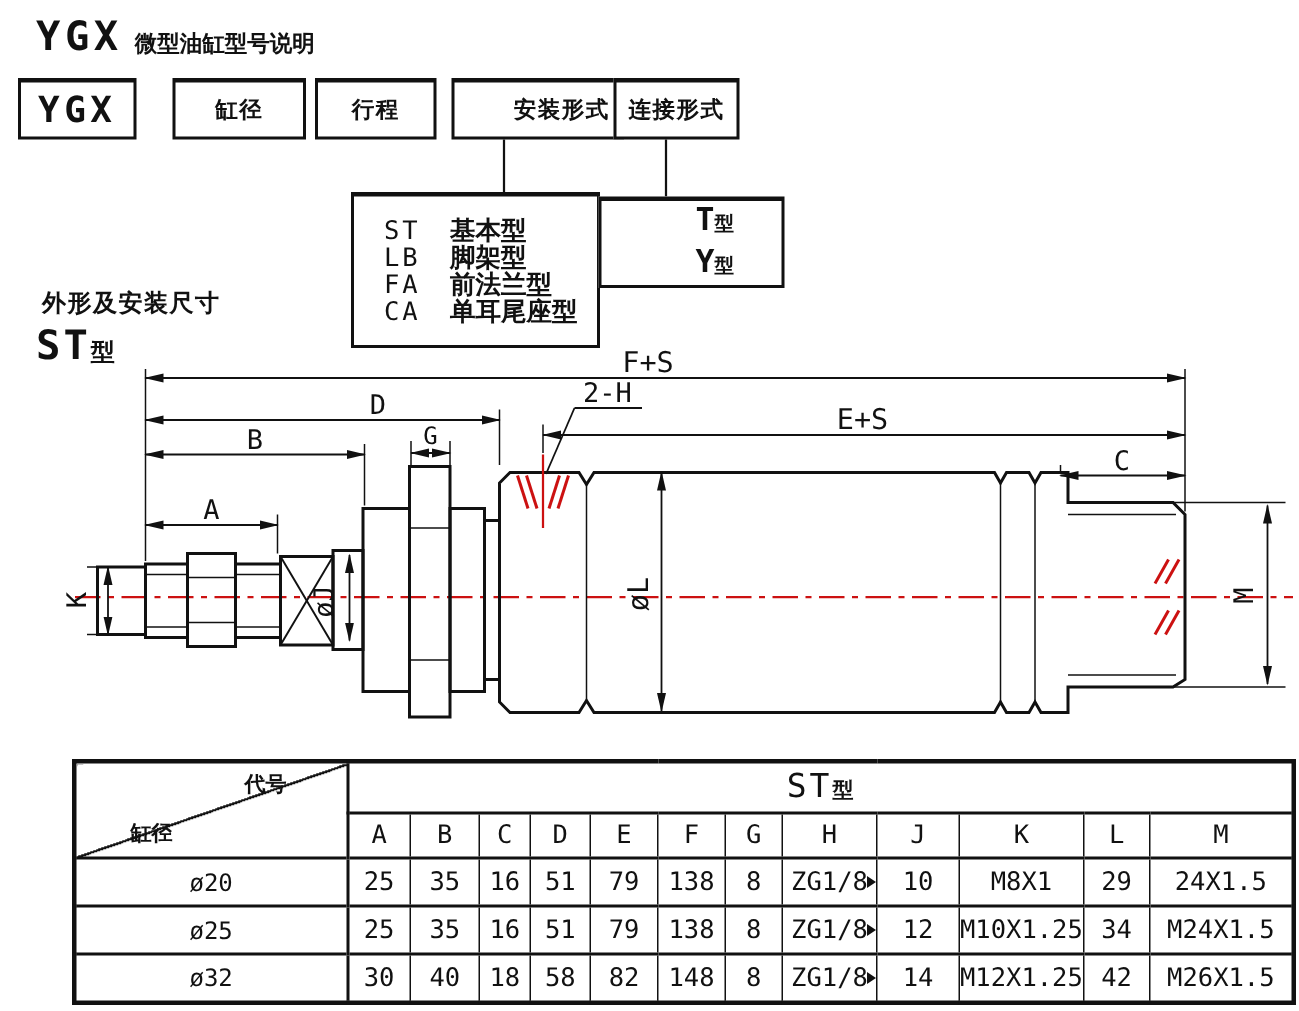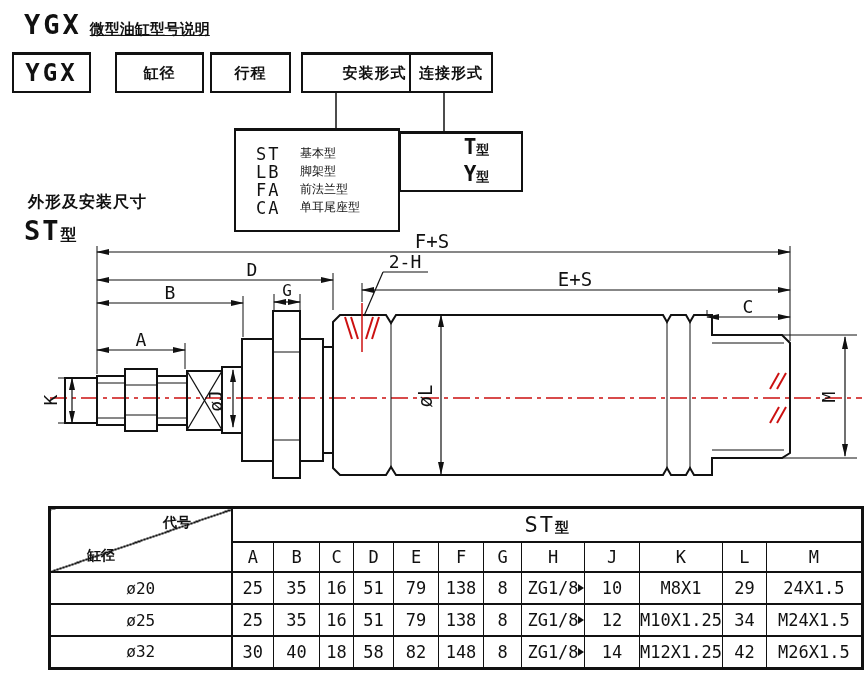--- a/index.html
+++ b/index.html
@@ -8,21 +8,21 @@
   .abs{position:absolute;}
   .cad{font-family:"DejaVu Sans Mono", monospace;font-weight:700;color:#111;}
   .cn{font-family:"DejaVu Sans", sans-serif;font-weight:bold;color:#111;}
   
   .fbox{position:absolute;border:2px solid #111;border-top-width:3px;background:#fff;
         display:flex;align-items:center;justify-content:center;}
   .fbox .cn{font-size:15px;letter-spacing:1px;}
   
   .optrow{display:flex;align-items:center;height:18px;}
   .optrow .code{font-family:"DejaVu Sans Mono", monospace;font-size:17px;letter-spacing:2px;width:44px;}
-  .optrow .desc{font-size:12px;font-weight:normal;}
+  .optrow .desc{font-size:17px;font-weight:bold;}
   
   table{border-collapse:collapse;table-layout:fixed;background:#fff;}
   td,th{border:1px solid #111;padding:0;text-align:center;vertical-align:middle;overflow:hidden;
         font-family:"DejaVu Sans Mono", monospace;font-size:17px;font-weight:400;color:#111;}
   .tb-wrap{position:absolute;left:48px;top:506px;}
   .tb-outer{border:3px solid #111;}
   tr.hline td, tr.hline th{border-top-width:2px;}
   .corner{position:relative;border-right-width:2px;
           background:linear-gradient(to bottom right,transparent 49.4%,#111 49.4%,#111 50.8%,transparent 50.8%);}
   .corner .c-top{position:absolute;top:5px;left:112px;font-size:14px;}
@@ -142,21 +142,21 @@
     <text x="575" y="286" font-size="19" text-anchor="middle">E+S</text>
     <text x="748" y="313" font-size="18" text-anchor="middle">C</text>
     <text transform="translate(57,400) rotate(-90)" font-size="18" text-anchor="middle">K</text>
     <text transform="translate(222,401) rotate(-90)" font-size="18" text-anchor="middle">øJ</text>
     <text transform="translate(432,396) rotate(-90)" font-size="19" text-anchor="middle">øL</text>
     <text transform="translate(835,397) rotate(-90)" font-size="18" text-anchor="middle">M</text>
   </svg>
 
   <div class="abs" style="left:24px;top:6px;height:32px;display:flex;align-items:flex-end;">
     <span class="cad" style="font-size:27px;letter-spacing:3px;line-height:1;">YGX</span>
-    <span class="cn" style="font-size:15px;margin-left:8px;line-height:1.2;text-decoration:underline;">微型油缸型号说明</span>
+    <span class="cn" style="font-size:15px;margin-left:8px;line-height:1.2;">微型油缸型号说明</span>
   </div>
 
   <div class="fbox" style="left:12px;top:52px;width:75px;height:36px;">
     <span class="cad" style="font-size:24px;letter-spacing:3px;">YGX</span>
   </div>
   <div class="fbox" style="left:115px;top:52px;width:85px;height:36px;">
     <span class="cn">缸径</span>
   </div>
   <div class="fbox" style="left:210px;top:52px;width:77px;height:36px;">
     <span class="cn">行程</span>

